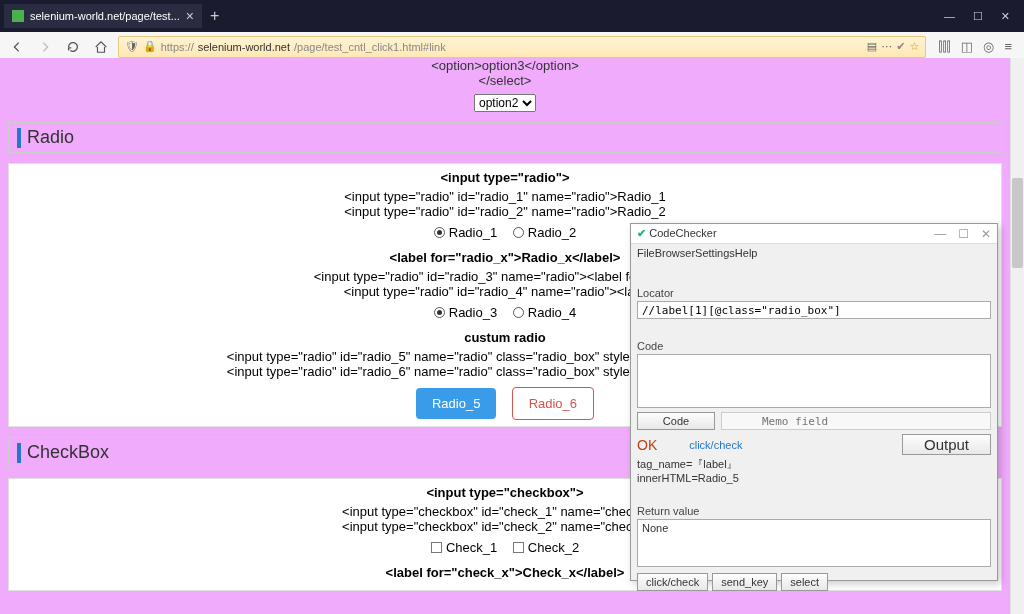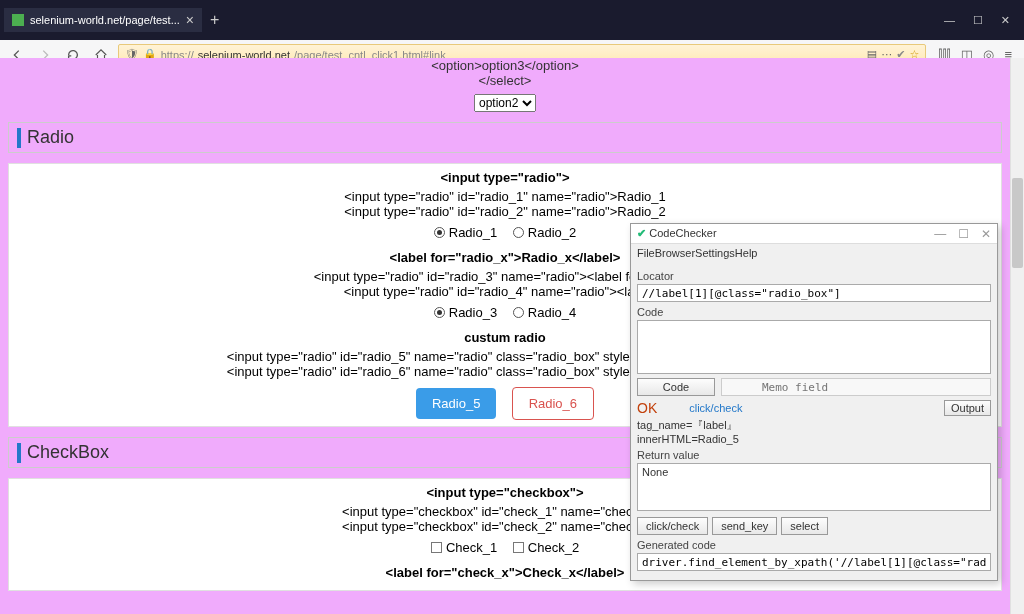--- a/index.html
+++ b/index.html
@@ -1,17 +1,17 @@
 <!DOCTYPE html>
 <html><head>
 <meta charset="utf-8">
 <style>
 * { box-sizing: border-box; margin: 0; padding: 0; }
 body { font-family: "Segoe UI", Arial, sans-serif; font-size: 13px; background: #fff; overflow: hidden; width: 1024px; height: 614px; position: relative; }
-.titlebar { height: 40px; background: #1a1b2e; display: flex; align-items: center; justify-content: space-between; }
+.titlebar { height: 32px; background: #1a1b2e; display: flex; align-items: center; justify-content: space-between; }
 .tabs-area { display: flex; align-items: center; height: 100%; }
 .tab { background: #2a2d42; color: #fff; height: 24px; display: flex; align-items: center; padding: 0 8px; margin-left: 4px; font-size: 11px; gap: 6px; }
 .tab .favicon { width: 12px; height: 12px; background: #4caf50; }
 .tab .close { color: #ccc; font-size: 14px; }
 .newtab { color: #ccc; padding: 0 8px; font-size: 16px; }
 .winctl { display: flex; gap: 18px; padding: 0 14px; color: #ccc; font-size: 11px; }
 .addrbar { height: 30px; background: #f6f6f7; border-bottom: 1px solid #ddd; display: flex; align-items: center; padding: 0 6px; gap: 6px; }
 .navbtn { width: 22px; height: 22px; display: flex; align-items: center; justify-content: center; color: #555; border-radius: 3px; }
 .navbtn svg { width: 14px; height: 14px; }
 .urlbox { flex: 1; height: 22px; background: linear-gradient(#fff3d6, #ffe8b3); border: 1px solid #e8c97a; border-radius: 2px; display: flex; align-items: center; padding: 0 6px; gap: 4px; font-size: 11px; color: #666; }
@@ -36,30 +36,30 @@
 .btn-blue { display: inline-block; background: #3a9ce8; color: #fff; padding: 8px 16px; border-radius: 4px; font-size: 13px; }
 .btn-red { display: inline-block; background: #fff; color: #d9534f; border: 1px solid #d9534f; padding: 8px 16px; border-radius: 4px; font-size: 13px; }
 .checkbox { width: 11px; height: 11px; border: 1px solid #777; display: inline-block; }
 
 .dialog { position: absolute; top: 223px; left: 630px; width: 368px; height: 358px; background: #f0f0f0; border: 1px solid #999; font-size: 11px; color: #333; box-shadow: 3px 3px 8px rgba(0,0,0,0.2); }
 .dlg-title { height: 20px; display: flex; align-items: center; justify-content: space-between; padding: 0 6px; background: #fff; border-bottom: 1px solid #ddd; }
 .dlg-title .ticon { color: #2b7; font-weight: bold; }
 .dlg-title .winicons { display: flex; gap: 12px; color: #999; font-size: 12px; }
 .dlg-menu { height: 18px; display: flex; padding: 0 6px; align-items: center; color: #333; }
 .dlg-body { padding: 4px 6px; }
-.dlg-label { font-size: 11px; color: #444; margin: 4px 0 2px 0; }
+.dlg-label { font-size: 11px; color: #444; margin: 21px 0 2px 0; }
 .dlg-input { width: 100%; height: 18px; border: 1px solid #aaa; background: #fff; font-size: 11px; padding: 0 4px; font-family: monospace; }
 .dlg-input-ro { width: 100%; height: 18px; border: 1px solid #ccc; background: #f8f8f8; font-size: 11px; padding: 0 4px; font-family: monospace; color: #888; }
 .dlg-btnrow { display: flex; gap: 4px; margin-top: 4px; }
 .dlg-btn { border: 1px solid #999; background: linear-gradient(#fdfdfd,#e8e8e8); padding: 2px 8px; font-size: 11px; min-width: 46px; text-align: center; cursor: pointer; }
 .dlg-textarea { width: 100%; height: 54px; border: 1px solid #aaa; background: #fff; margin-top: 2px; }
 .dlg-row { display: flex; gap: 6px; align-items: center; margin-top: 4px; }
 .ok-label { color: #c2410c; font-size: 14px; font-weight: 400; }
 .link-small { color: #2378c9; font-size: 11px; }
-.output-btn { border: 1px solid #999; background: linear-gradient(#fdfdfd,#e8e8e8); padding: 1px 6px; font-size: 11px; margin-left: auto; text-align: right; }
+.output-btn { border: 1px solid #999; background: linear-gradient(#fdfdfd,#e8e8e8); padding: 1px 21px; font-size: 15px; margin-left: auto; text-align: right; }
 .mono { font-family: "Consolas", monospace; }
 </style>
 </head>
 <body>
 
 <div class="titlebar">
   <div class="tabs-area">
     <div class="tab">
       <span class="favicon"></span>
       <span>selenium-world.net/page/test...</span>

